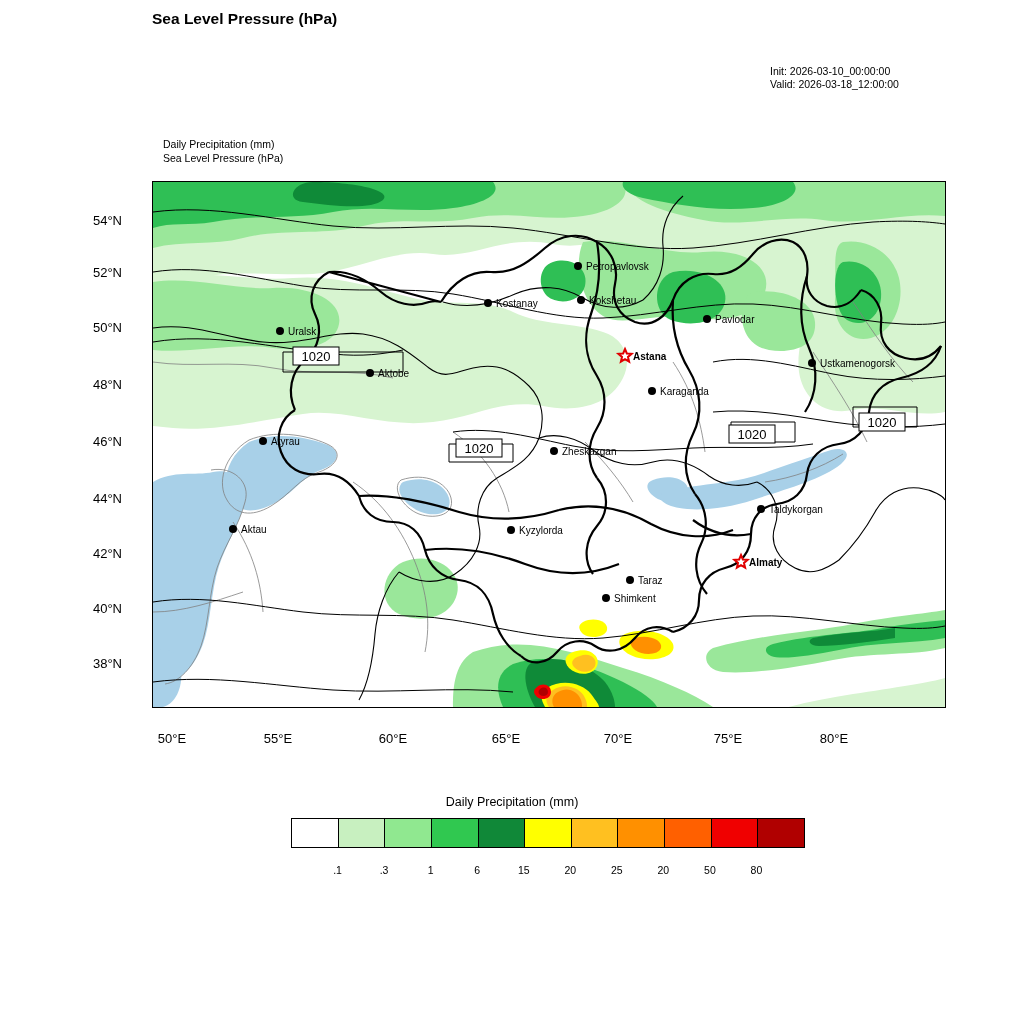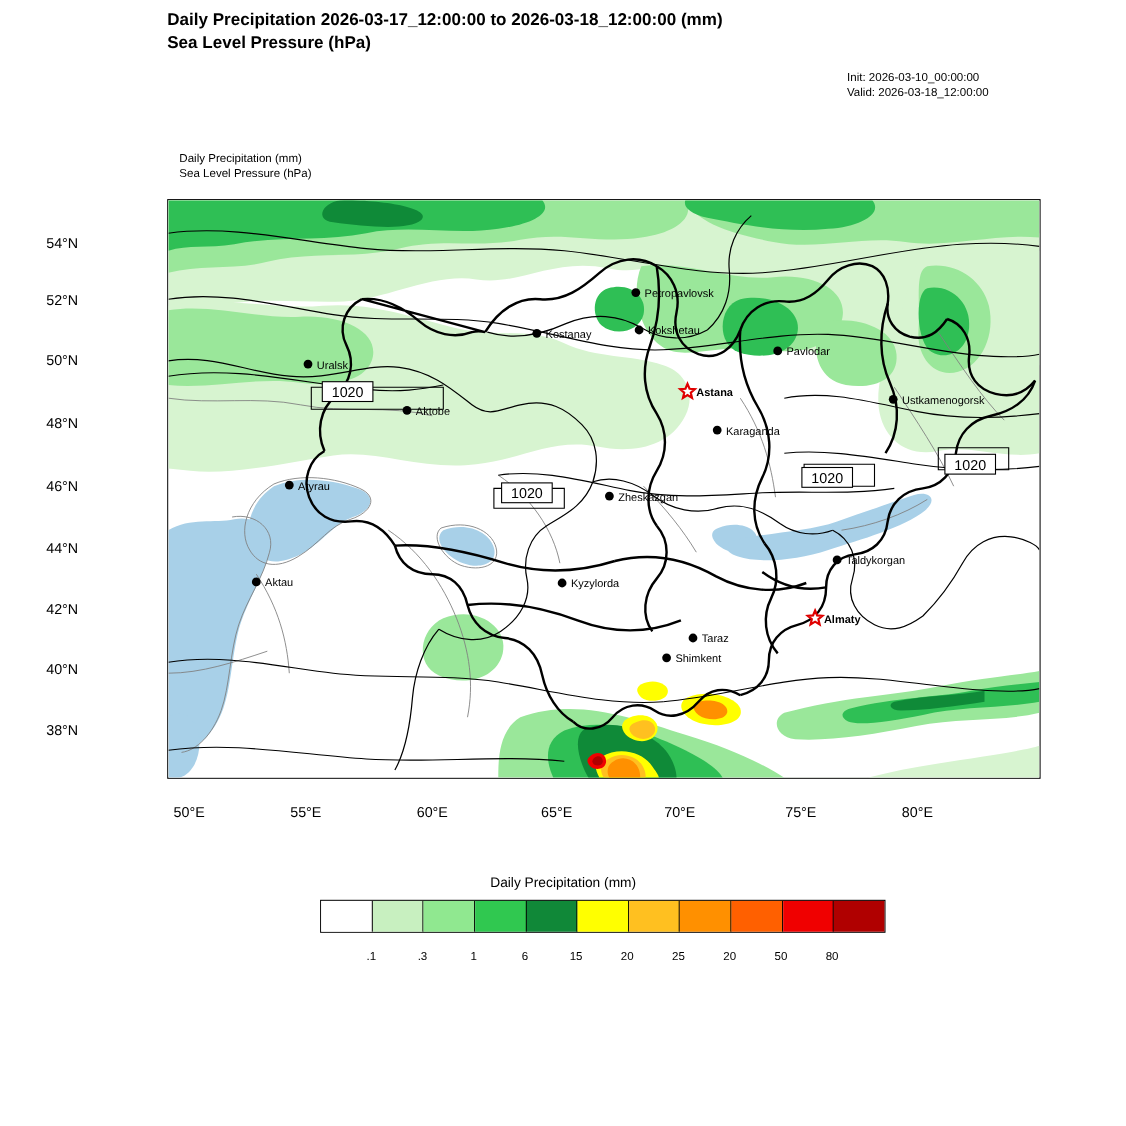--- a/index.html
+++ b/index.html
@@ -46,21 +46,21 @@
     border: 1px solid #000;
     box-sizing: border-box;
     overflow: hidden;
     background: #ffffff;
   }
   #map svg { display: block; }
 
   
   .ylab {
     font-size: 13px;
-    text-align: left;
+    text-align: right;
     width: 80px;
     white-space: nowrap;
   }
   .xlab {
     font-size: 13px;
     text-align: center;
     width: 80px;
     white-space: nowrap;
   }
 
@@ -88,21 +88,20 @@
     transform: translateX(-50%);
     white-space: nowrap;
   }
 
   
 </style>
 </head>
 <body>
 
 <div id="header" class="abs">
-  <div class="line">Daily Precipitation 2026-03-17_12:00:00 to 2026-03-18_12:00:00 (mm)</div>
   <div class="line">Sea Level Pressure  (hPa)</div>
 </div>
 
 <div id="initvalid" class="abs">
   <div>Init: 2026-03-10_00:00:00</div>
   <div>Valid: 2026-03-18_12:00:00</div>
 </div>
 
 <div id="subcaption" class="abs">
   <div>Daily Precipitation   (mm)</div>

